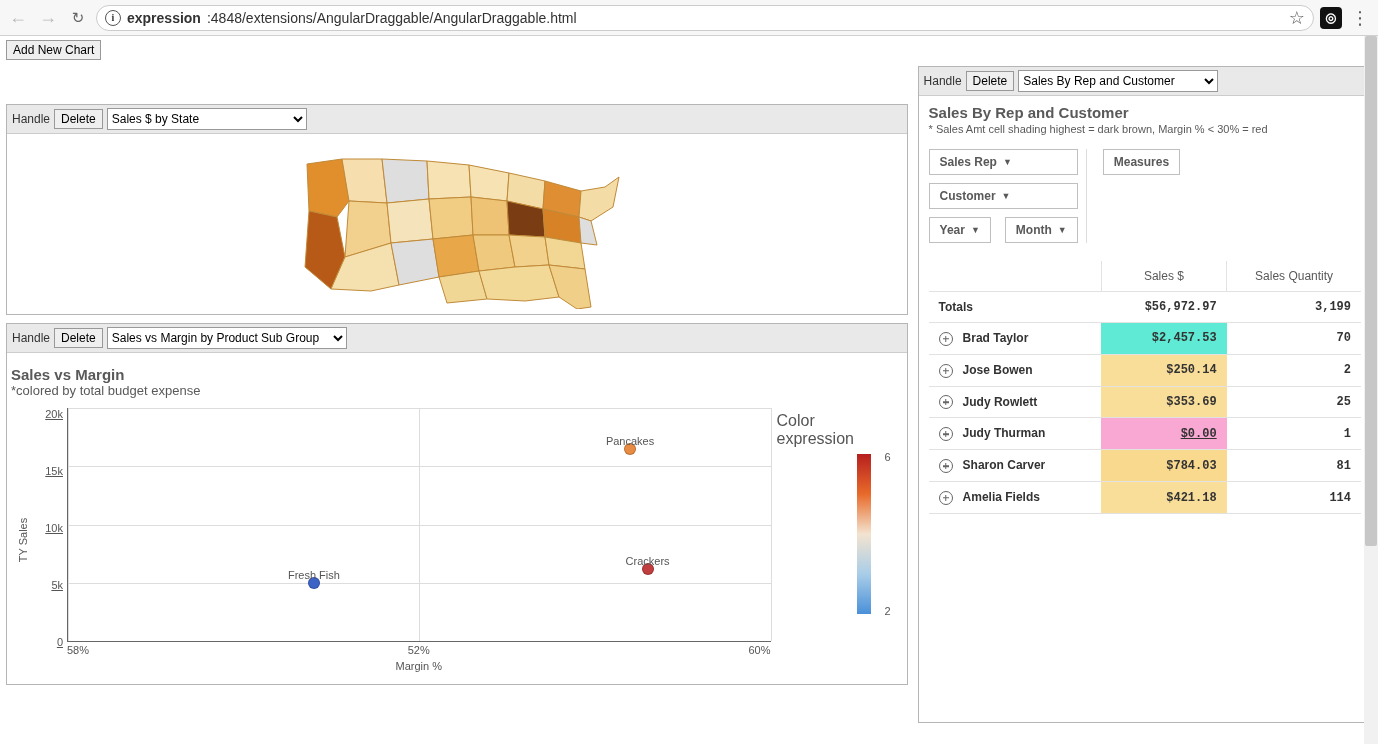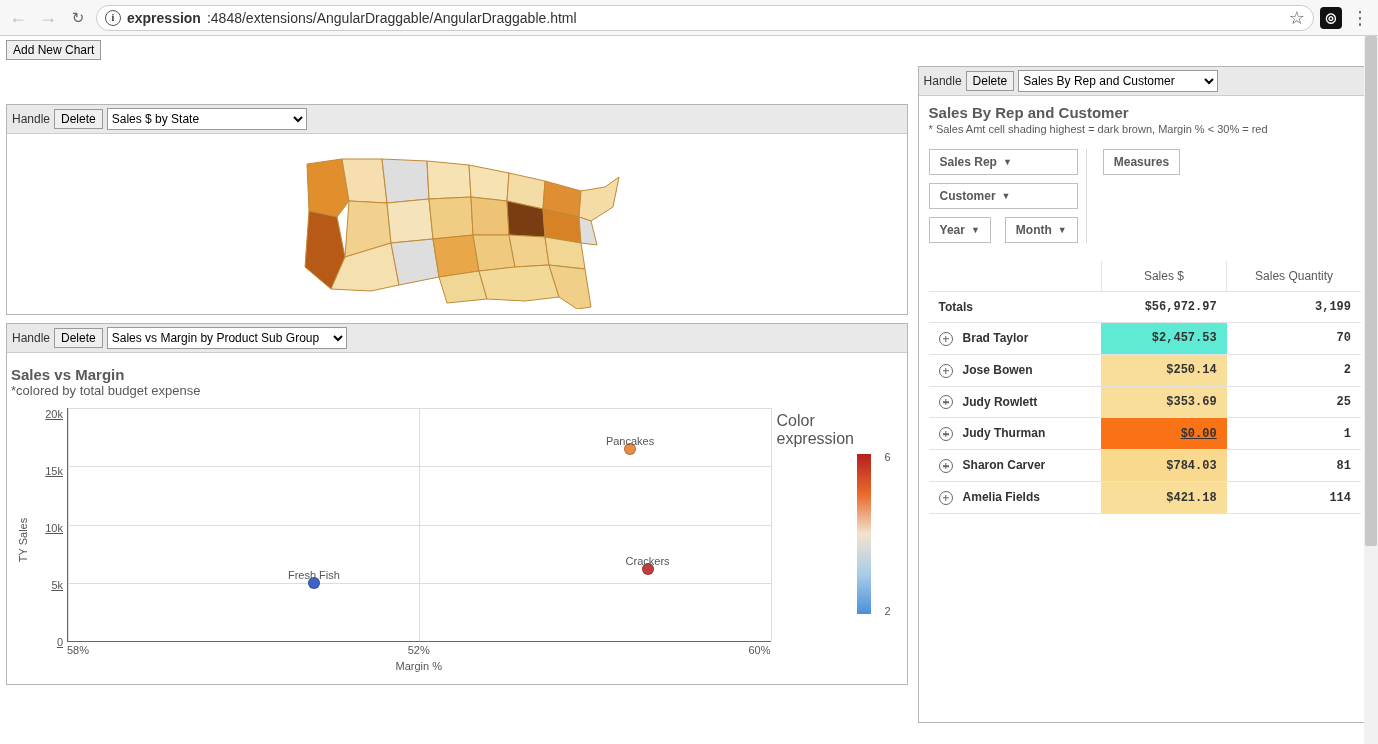--- a/index.html
+++ b/index.html
@@ -70,21 +70,21 @@
   .pivot .totals td { font-weight: bold; }
   .pivot td.num { text-align: right; font-family: "Courier New", monospace; font-weight:bold; }
   .pivot td.name { font-weight: bold; }
   .expand { display:inline-block; width:14px; height:14px; border:1.5px solid #666; border-radius:50%; margin-right:10px; position:relative; vertical-align:middle; }
   .expand::before, .expand::after { content:""; position:absolute; background:#666; }
   .expand::before { left:3px; right:3px; top:50%; height:1.5px; transform:translateY(-50%); }
   .expand::after { top:3px; bottom:3px; left:50%; width:1.5px; transform:translateX(-50%); }
   .cell-shade-1 { background:#5eead4; }
   .cell-shade-2 { background:#f9d98d; }
   .cell-shade-3 { background:#f9de9a; }
-  .cell-shade-light { background:#f97316;text-decoration:underline; }
+  .cell-shade-light { background:#f9a8d4;text-decoration:underline; }
 
   
   .page-scroll { position:fixed; right:0; top:36px; bottom:0; width:14px; background:#f1f1f1; }
   .page-scroll .thumb { position:absolute; left:1px; right:1px; top:0; height:72%; background:#c7c7c7; border-radius:2px; }
 </style>
 </head>
 <body>
 
 <div class="chrome-bar">
   <div class="nav-btn dis">←</div>

